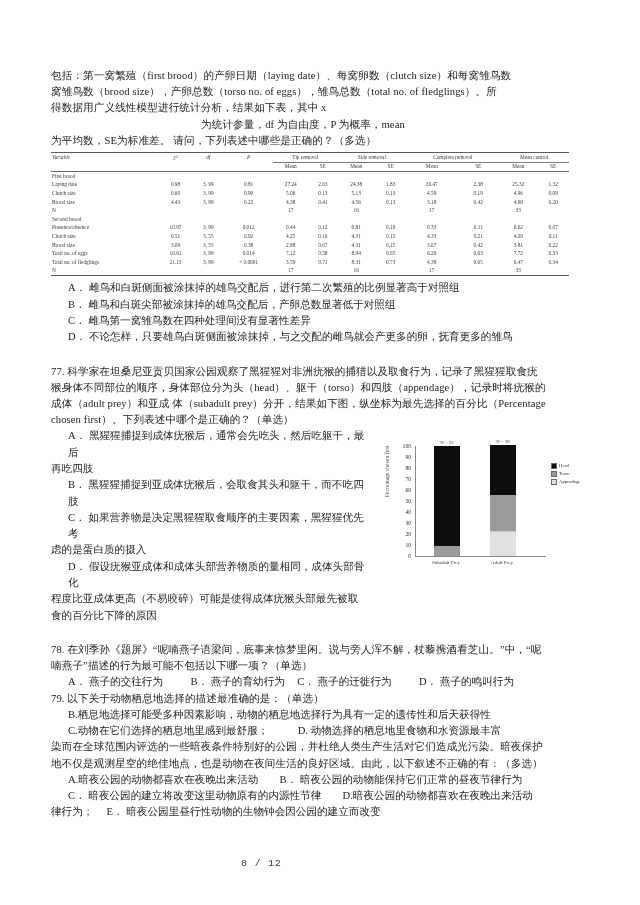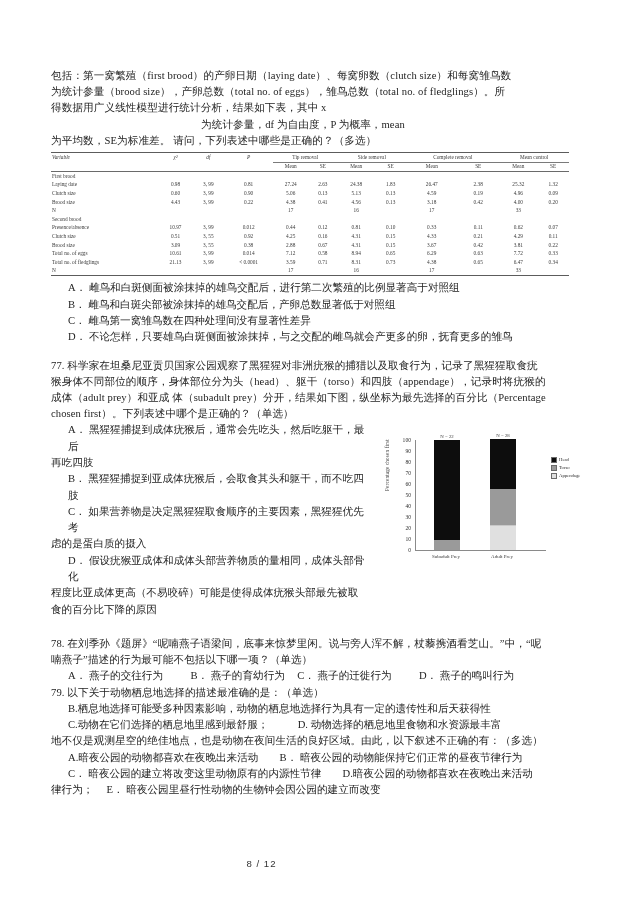--- a/index.html
+++ b/index.html
@@ -153,34 +153,34 @@
   .sw{width:4px;height:4px;display:inline-block;border:.4px solid #6b6b6b;}
 
   
   .footer{
     position:absolute;
     left:0;bottom:36px;
     width:523px;
     text-align:center;
     font-size:9.6px;
     color:#333;
-    font-family:Liberation Sans, sans-serif;
+    font-family:Liberation Mono, monospace;
     letter-spacing:1px;
   }
   .q77-wrap{position:relative;}
   .q77-left{width:315px;}
 </style>
 </head>
 <body>
 
 <div class="page">
   <div class="content">
 
     <p class="para">包括：第一窝繁殖（first brood）的产卵日期（laying date）、每窝卵数（clutch size）和每窝雏鸟数</p>
-    <p class="para">为统计参量（brood size），产卵总数（total no. of eggs），雏鸟总数（total no. of fledglings）。所</p>
+    <p class="para">窝雏鸟数（brood size），产卵总数（torso no. of eggs），雏鸟总数（total no. of fledglings）。所</p>
     <p class="para">
       <span>得数据用广义线性模型进行统计分析，结果如下表，其中 x</span>
     </p>
     <p class="para">
       <span class="chi-gap"></span><span>为统计参量，df 为自由度，P 为概率，mean</span>
     </p>
     <p class="para">为平均数，SE为标准差。 请问，下列表述中哪些是正确的？（多选）</p>
 
     <div class="tbl-wrap">
       <table class="stat">
@@ -359,21 +359,21 @@
       </table>
     </div>
 
     <div style="margin-top:4px;">
       <p class="opt opt-ind">A． 雌鸟和白斑侧面被涂抹掉的雄鸟交配后，进行第二次繁殖的比例显著高于对照组</p>
       <p class="opt opt-ind">B． 雌鸟和白斑尖部被涂抹掉的雄鸟交配后，产卵总数显著低于对照组</p>
       <p class="opt opt-ind">C． 雌鸟第一窝雏鸟数在四种处理间没有显著性差异</p>
       <p class="opt opt-ind">D． 不论怎样，只要雄鸟白斑侧面被涂抹掉，与之交配的雌鸟就会产更多的卵，抚育更多的雏鸟</p>
     </div>
 
-    <div style="margin-top:12px;">
+    <div style="margin-top:18px;">
       <p class="para">77. 科学家在坦桑尼亚贡贝国家公园观察了黑猩猩对非洲疣猴的捕猎以及取食行为，记录了黑猩猩取食疣</p>
       <p class="para">猴身体不同部位的顺序，身体部位分为头（head）、躯干（torso）和四肢（appendage），记录时将疣猴的</p>
       <p class="para">成体（adult prey）和亚成 体（subadult prey）分开，结果如下图，纵坐标为最先选择的百分比（Percentage</p>
       <p class="para">chosen first）。下列表述中哪个是正确的？（单选）</p>
 
       <div class="q77-wrap">
         <div class="q77-left">
           <p class="opt opt-ind">A． 黑猩猩捕捉到成体疣猴后，通常会先吃头，然后吃躯干，最后</p>
           <p class="opt">再吃四肢</p>
           <p class="opt opt-ind">B． 黑猩猩捕捉到亚成体疣猴后，会取食其头和躯干，而不吃四肢</p>
@@ -454,20 +454,21 @@
       <p class="para">79. 以下关于动物栖息地选择的描述最准确的是：（单选）</p>
       <p class="opt opt-ind">B.栖息地选择可能受多种因素影响，动物的栖息地选择行为具有一定的遗传性和后天获得性</p>
       <p class="opt opt-ind">
         <span>C.动物在它们选择的栖息地里感到最舒服；</span>
         <span style="display:inline-block;width:24px;"></span>
         <span>D. 动物选择的栖息地里食物和水资源最丰富</span>
       </p>
     </div>
 
     <div>
+      <p class="para">染而在全球范围内评选的一些暗夜条件特别好的公园，并杜绝人类生产生活对它们造成光污染。暗夜保护</p>
       <p class="para">地不仅是观测星空的绝佳地点，也是动物在夜间生活的良好区域。由此，以下叙述不正确的有：（多选）</p>
       <p class="opt opt-ind">A.暗夜公园的动物都喜欢在夜晚出来活动　　B． 暗夜公园的动物能保持它们正常的昼夜节律行为</p>
       <p class="opt opt-ind">C． 暗夜公园的建立将改变这里动物原有的内源性节律　　D.暗夜公园的动物都喜欢在夜晚出来活动</p>
       <p class="opt">律行为；　 E． 暗夜公园里昼行性动物的生物钟会因公园的建立而改变</p>
     </div>
 
   </div>
 
   <div class="footer">8 / 12</div>
 </div>

